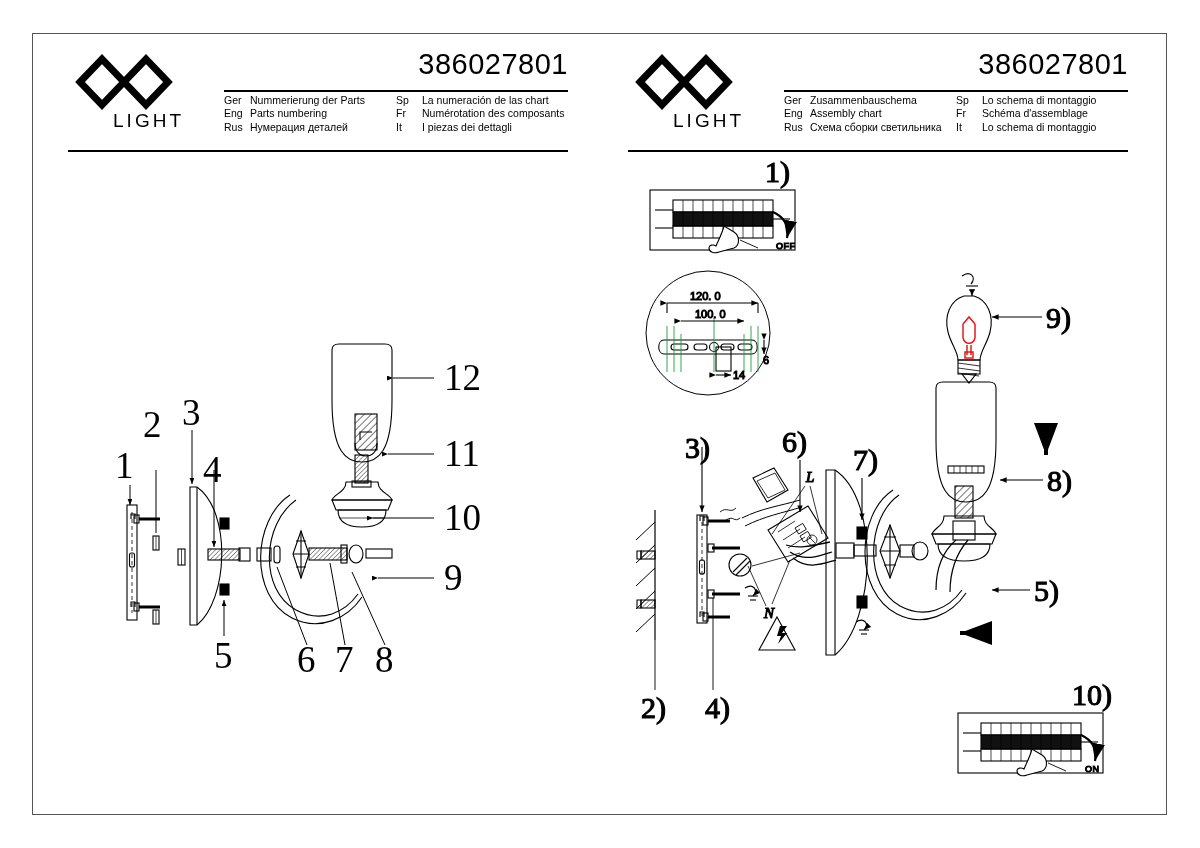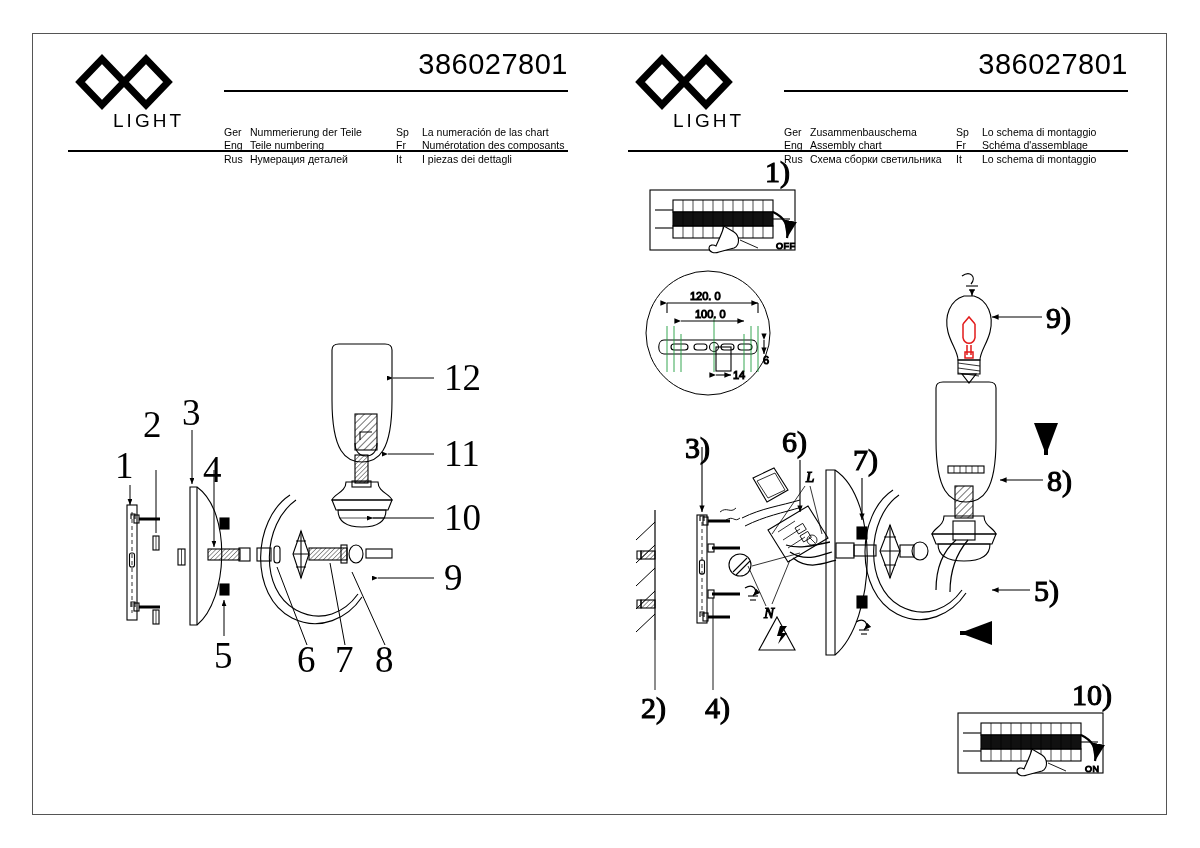--- a/index.html
+++ b/index.html
@@ -17,21 +17,21 @@
   .logo{position:absolute;left:0;top:0;width:120px;height:96px;}
   .logo svg{display:block;}
   .logo-word{position:absolute;left:6px;top:58px;width:110px;text-align:right;
              font-size:19px;letter-spacing:3px;font-family:"Liberation Sans",sans-serif;}
 
   .code{position:absolute;right:0;top:-4px;font-size:29px;font-weight:normal;
         letter-spacing:0.5px;font-family:"Liberation Sans",sans-serif;}
 
   .langtable{position:absolute;left:156px;top:38px;width:344px;}
   .langtable .rule{height:1.6px;background:#000;}
-  .langrows{display:flex;padding:2px 0 1px 0;margin-top:32px;}
+  .langrows{display:flex;padding:2px 0 1px 0;}
   .langcol{width:50%;}
   .langrow{display:flex;font-size:10.5px;line-height:13.6px;
            font-family:"Liberation Sans",sans-serif;}
   .langcode{width:26px;flex:0 0 26px;}
   .langtext{flex:1;}
 
   
   .hdr-baseline{position:absolute;left:0;bottom:0;width:100%;height:1.6px;background:#000;}
 
   
@@ -64,25 +64,25 @@
   </div>
 
   <div class="code">386027801</div>
 
   <div class="langtable">
     <div class="rule"></div>
     <div class="langrows">
       <div class="langcol">
         <div class="langrow">
           <span class="langcode">Ger</span>
-          <span class="langtext">Nummerierung der Teile</span>
+          <span class="langtext">Nummerierung der Parts</span>
         </div>
         <div class="langrow">
           <span class="langcode">Eng</span>
-          <span class="langtext">Teile numbering</span>
+          <span class="langtext">Parts numbering</span>
         </div>
         <div class="langrow">
           <span class="langcode">Rus</span>
           <span class="langtext">Нумерация деталей</span>
         </div>
       </div>
       <div class="langcol">
         <div class="langrow">
           <span class="langcode">Sp</span>
           <span class="langtext">La numeración de las chart</span>

